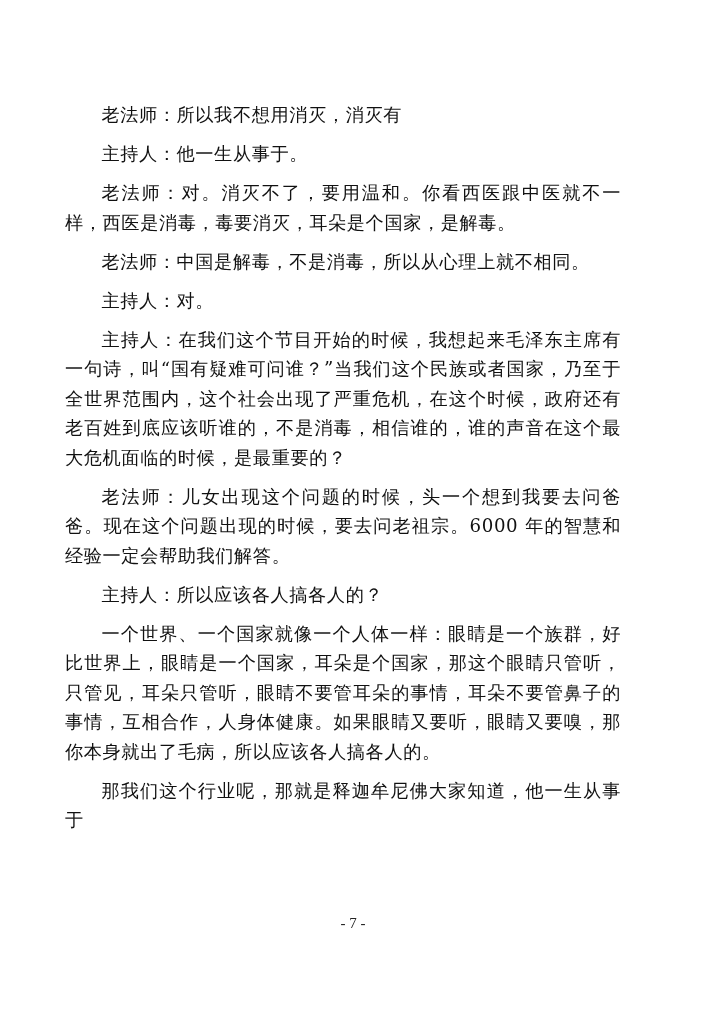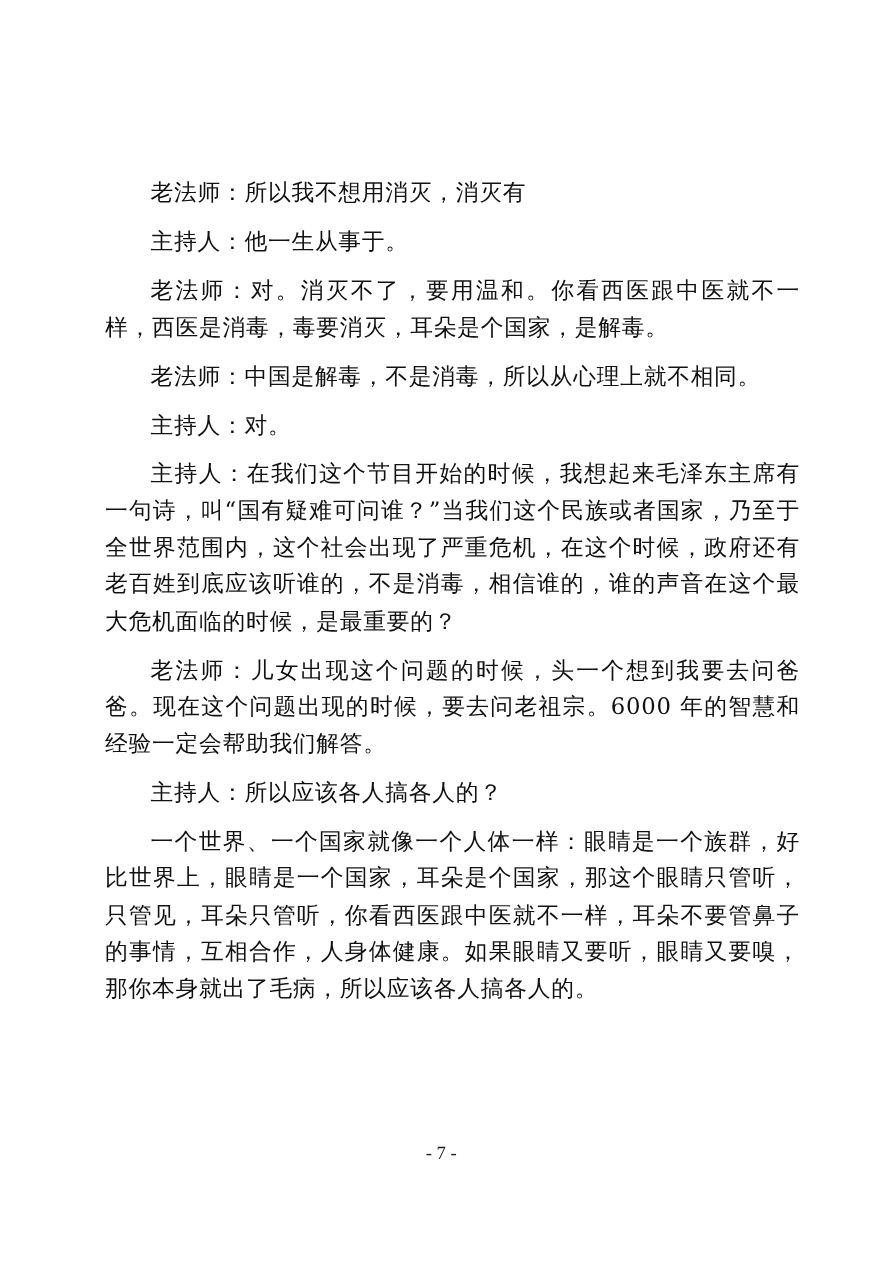--- a/index.html
+++ b/index.html
@@ -1,31 +1,32 @@
 <!DOCTYPE html>
 <html><head>
 <meta charset="utf-8">
 <style>
   html, body { margin:0; padding:0; background:#ffffff; }
   body { width:706px; height:1024px; position:relative; overflow:hidden;
          font-family: "DejaVu Serif", "Liberation Serif", serif; color:#111; }
-  .page { position:absolute; left:84px; top:100px; width:556px;margin-top:40px; }
+  .page { position:absolute; left:65px; top:100px; width:556px; }
   .para { font-size:18.2px; line-height:29.5px; text-indent:2em; margin:0 0 9.5px 0;
           text-align:justify; text-justify:inter-character; letter-spacing:0.6px; }
   .page-number { position:absolute; left:0; width:706px; top:915px; text-align:center;
           font-size:15px; font-family:"Liberation Serif", serif; color:#222; }
 </style>
 </head>
 <body>
 
 <div class="page">
   <p class="para">老法师：所以我不想用消灭，消灭有</p>
   <p class="para">主持人：他一生从事于。</p>
   <p class="para">老法师：对。消灭不了，要用温和。你看西医跟中医就不一样，西医是消毒，毒要消灭，耳朵是个国家，是解毒。</p>
   <p class="para">老法师：中国是解毒，不是消毒，所以从心理上就不相同。</p>
   <p class="para">主持人：对。</p>
   <p class="para">主持人：在我们这个节目开始的时候，我想起来毛泽东主席有一句诗，叫“国有疑难可问谁？”当我们这个民族或者国家，乃至于全世界范围内，这个社会出现了严重危机，在这个时候，政府还有老百姓到底应该听谁的，不是消毒，相信谁的，谁的声音在这个最大危机面临的时候，是最重要的？</p>
   <p class="para">老法师：儿女出现这个问题的时候，头一个想到我要去问爸爸。现在这个问题出现的时候，要去问老祖宗。6000 年的智慧和经验一定会帮助我们解答。</p>
   <p class="para">主持人：所以应该各人搞各人的？</p>
-  <p class="para">一个世界、一个国家就像一个人体一样：眼睛是一个族群，好比世界上，眼睛是一个国家，耳朵是个国家，那这个眼睛只管听，只管见，耳朵只管听，你看西医跟中医就不一样，耳朵不要管鼻子的事情，互相合作，人身体健康。如果眼睛又要听，眼睛又要嗅，那你本身就出了毛病，所以应该各人搞各人的。</p>
+  <p class="para">一个世界、一个国家就像一个人体一样：眼睛是一个族群，好比世界上，眼睛是一个国家，耳朵是个国家，那这个眼睛只管听，只管见，耳朵只管听，眼睛不要管耳朵的事情，耳朵不要管鼻子的事情，互相合作，人身体健康。如果眼睛又要听，眼睛又要嗅，那你本身就出了毛病，所以应该各人搞各人的。</p>
+  <p class="para">那我们这个行业呢，那就是释迦牟尼佛大家知道，他一生从事于</p>
 </div>
 
 <div class="page-number">- 7 -</div>
 
 </body></html>

